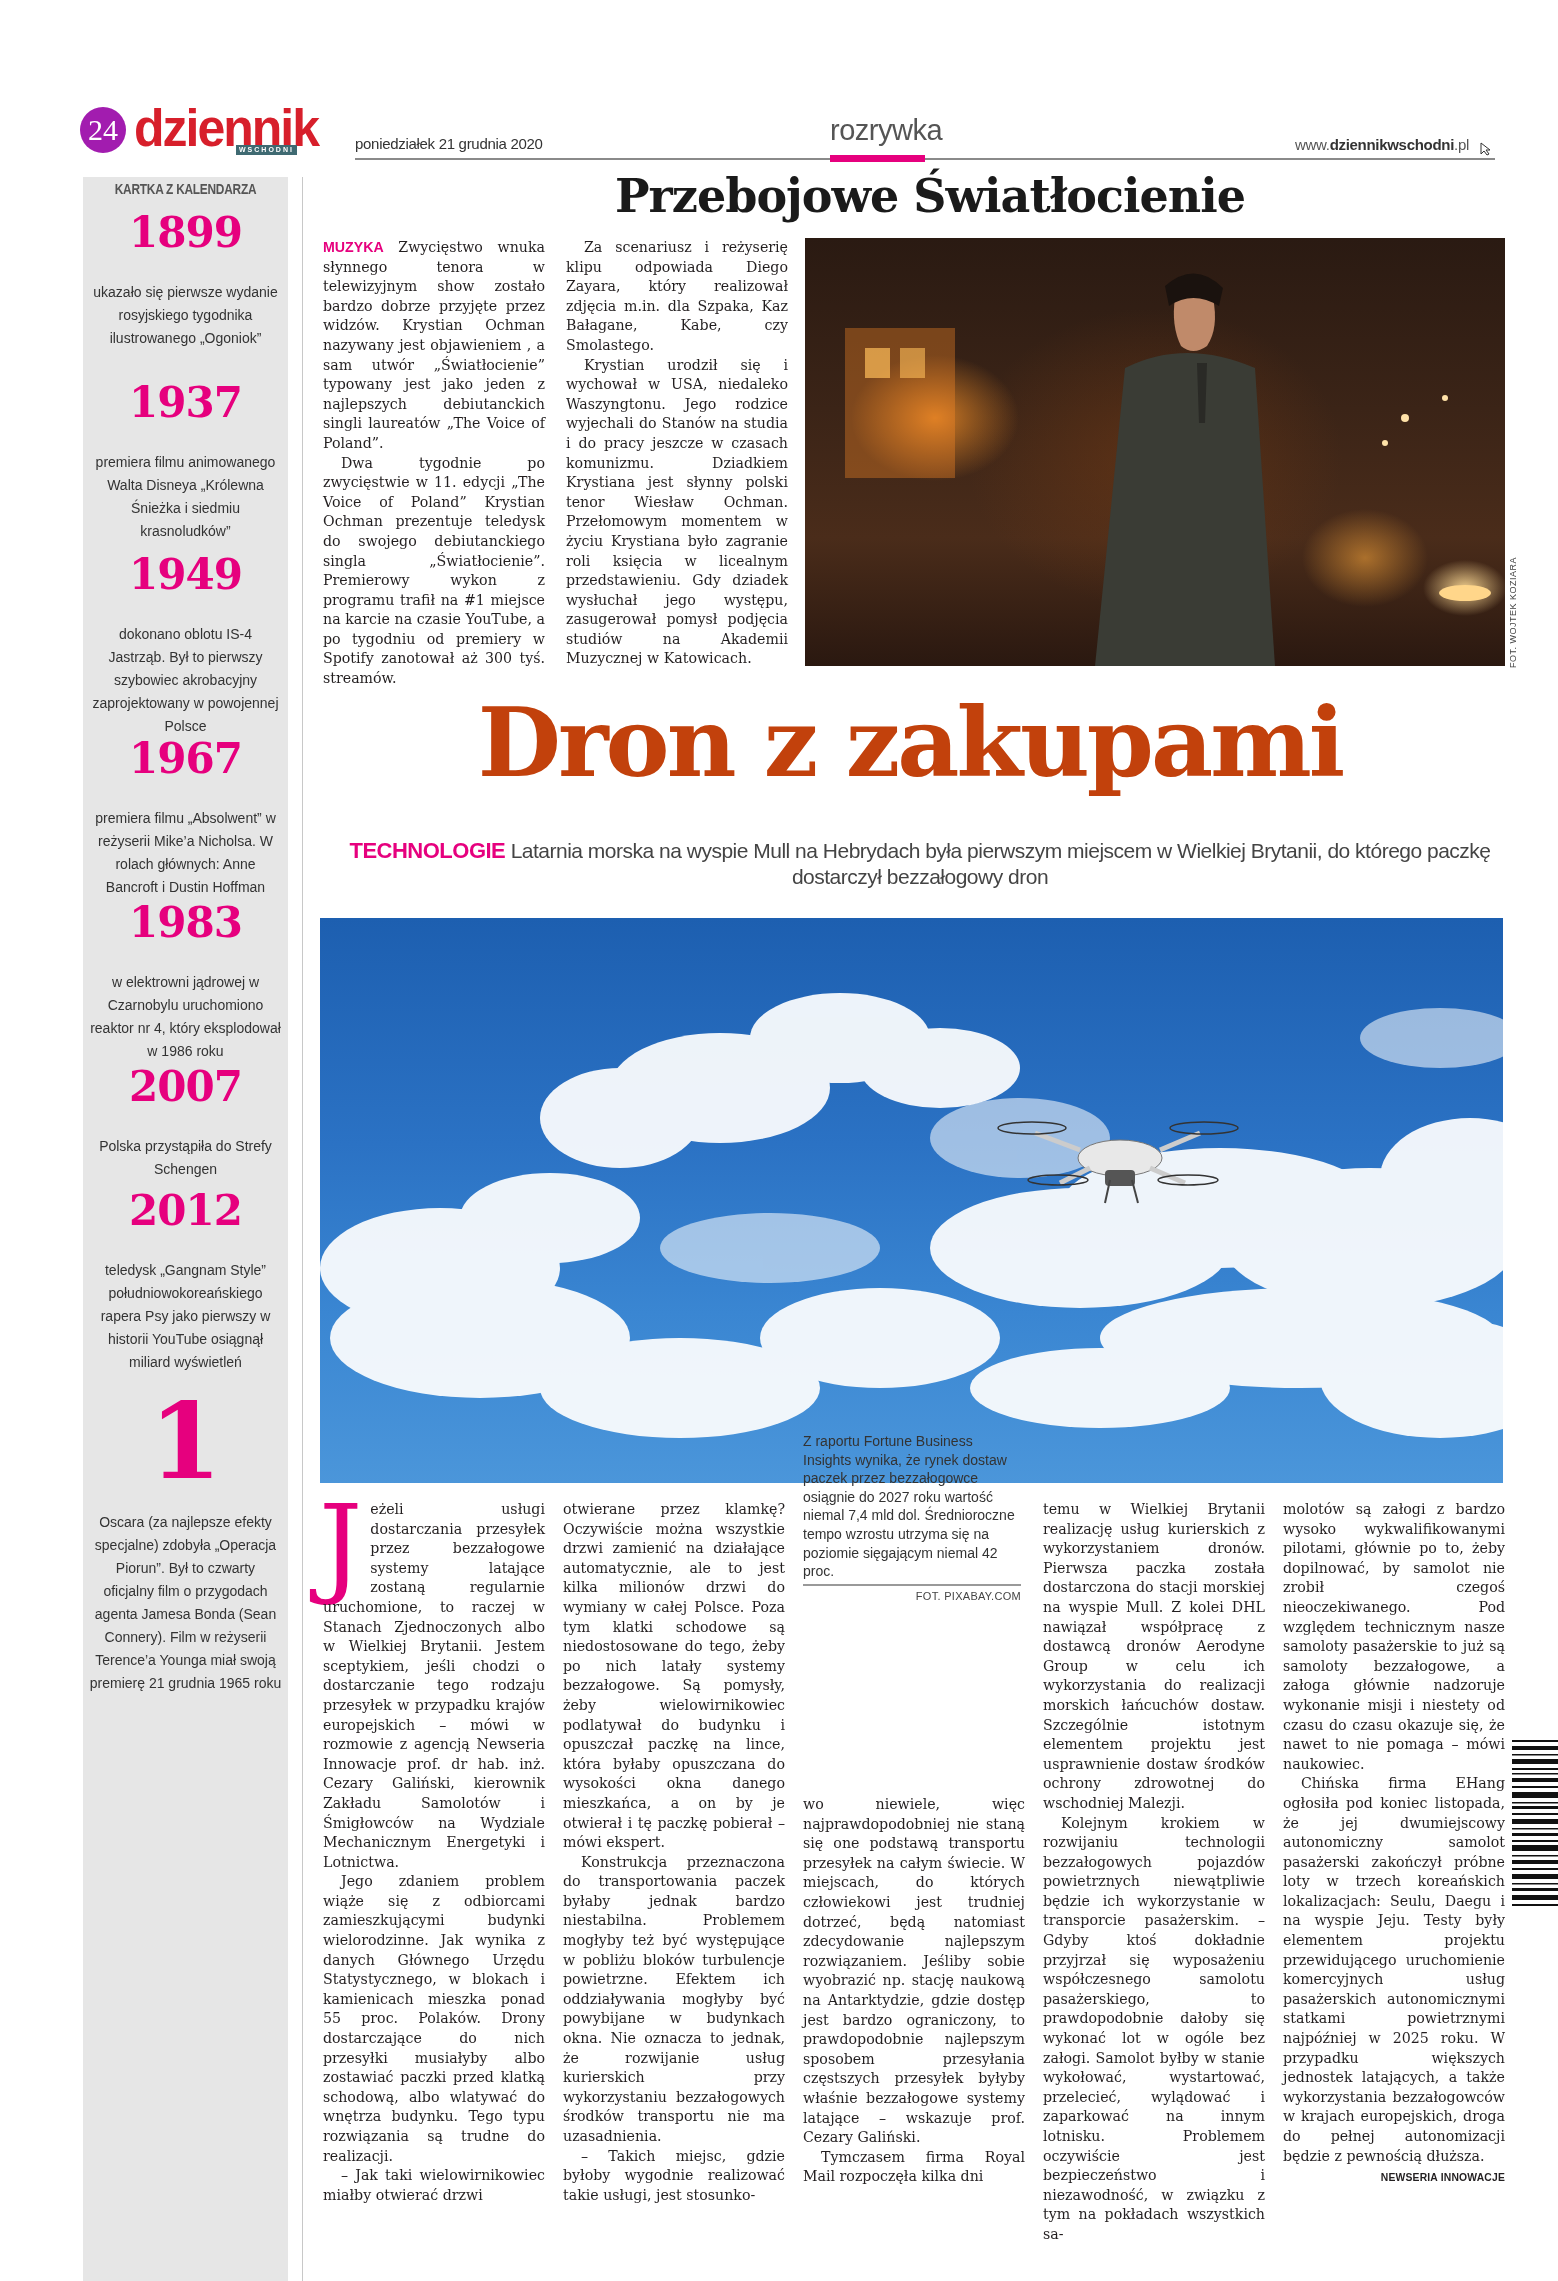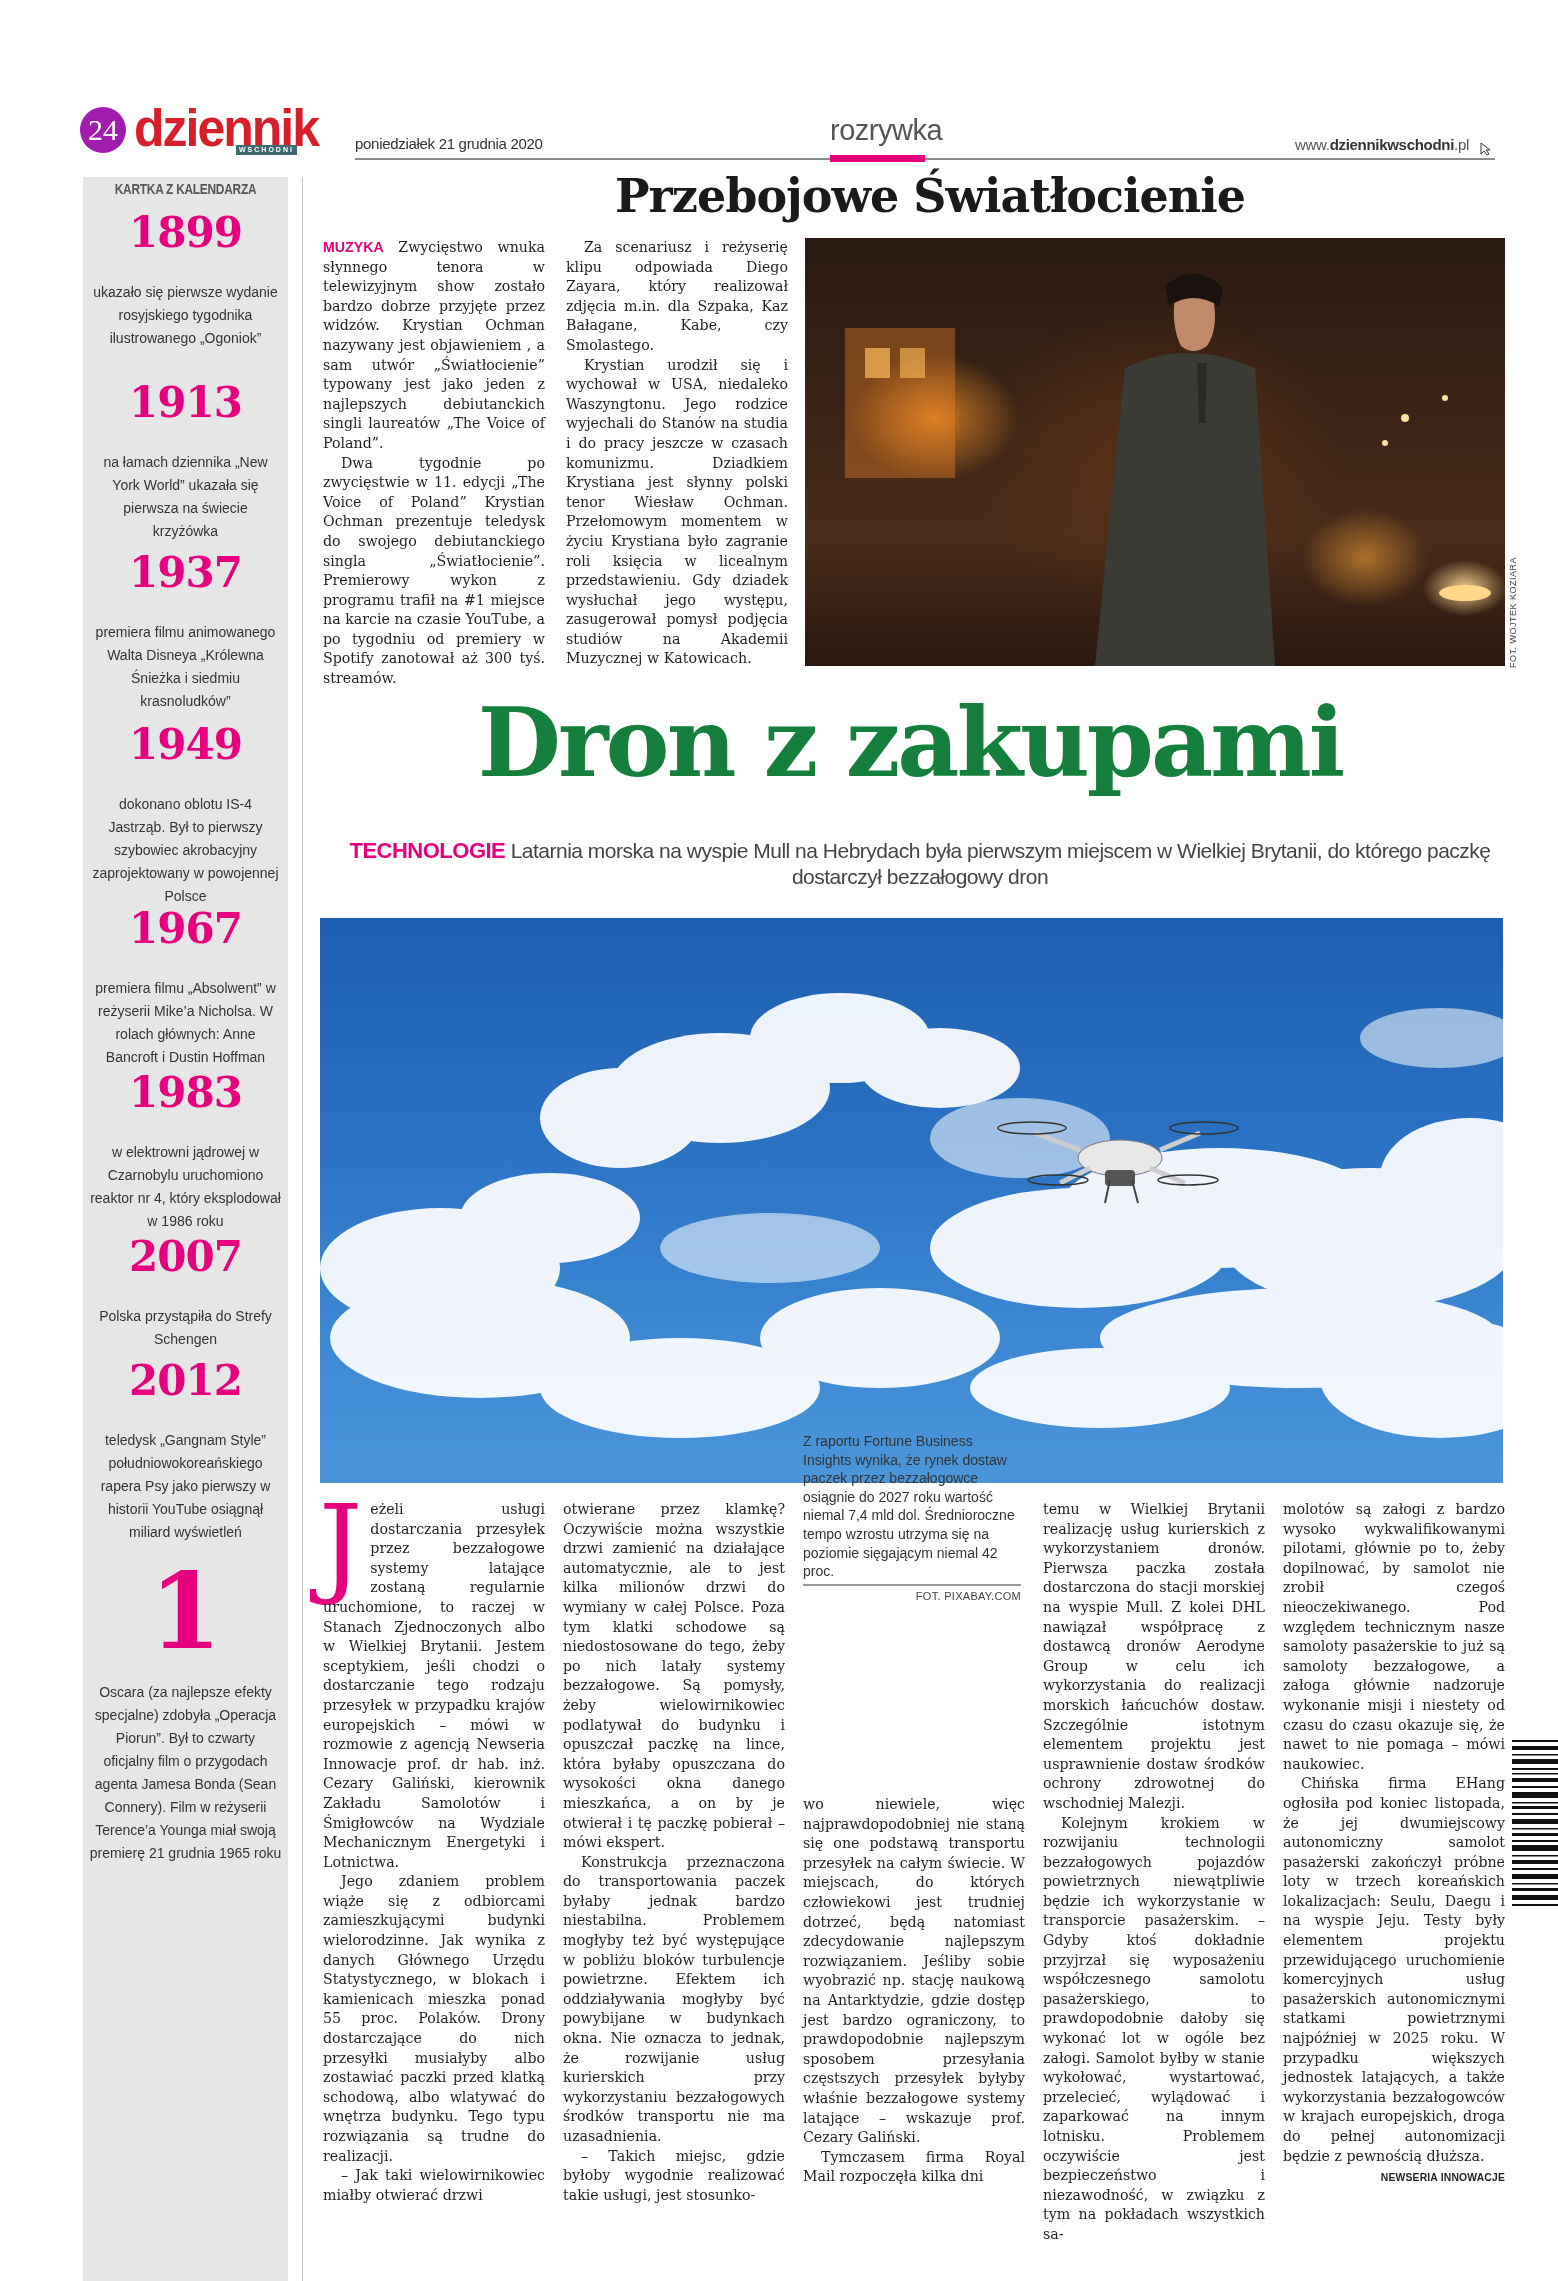--- a/index.html
+++ b/index.html
@@ -35,21 +35,21 @@
   .kicker { color:#e6007e; font-family:"Liberation Sans", sans-serif; font-weight:bold; }
   .photo-concert { left:805px; top:238px; width:700px; height:428px; background:
       radial-gradient(ellipse 60px 40px at 660px 350px, rgba(255,220,150,0.9), transparent 70%),
       radial-gradient(ellipse 120px 90px at 130px 180px, rgba(255,150,40,0.75), transparent 70%),
       radial-gradient(ellipse 90px 70px at 560px 320px, rgba(255,170,60,0.55), transparent 70%),
       radial-gradient(ellipse 250px 200px at 350px 220px, rgba(120,60,20,0.5), transparent 75%),
       linear-gradient(180deg, #2a1a12 0%, #3b2417 40%, #4a2c1a 70%, #2a1810 100%); }
   .photo-credit-1 { left:1508px; top:520px; font-family:"Liberation Sans", sans-serif; font-size:9px; color:#444; transform:rotate(-90deg); transform-origin:left top; white-space:nowrap; letter-spacing:0.5px; }
 
   
-  .drone-title { left:320px; top:688px; width:1180px; text-align:center; font-family:"DejaVu Serif", serif; font-weight:bold; font-size:96px; letter-spacing:-3px; line-height:110px; color:#15803d; }
+  .drone-title { left:320px; top:688px; width:1180px; text-align:center; font-family:"DejaVu Serif", serif; font-weight:bold; font-size:96px; letter-spacing:-3px; line-height:110px; color:#c2410c; }
   .drone-lead { left:330px; top:838px; width:1180px; text-align:center; font-family:"Liberation Sans", sans-serif; font-size:21px; line-height:26px; color:#444; letter-spacing:-0.5px; }
   .drone-lead .kicker { font-size:22px; }
   .photo-sky { left:320px; top:918px; width:1183px; height:565px; overflow:hidden; background:linear-gradient(180deg, #1d5fb0 0%, #2b72c4 40%, #3a86d2 70%, #4b96da 100%); }
   .photo-credit-2 { font-family:"Liberation Sans", sans-serif; font-size:11px; color:#444; text-align:right; margin-top:4px; letter-spacing:0.3px; }
   .infobox { font-family:"Liberation Sans", sans-serif; font-size:14px; line-height:18.6px; color:#333; }
   .infobox-rule { height:2px; background:#999; margin-top:3px; }
   .dropcap { float:left; font-family:"DejaVu Serif", serif; color:#e6007e; font-size:108px; line-height:86px; margin:2px 8px -6px -4px; }
   .signature { font-family:"Liberation Sans", sans-serif; font-weight:bold; font-size:11.5px; text-align:right; letter-spacing:0.2px; margin-top:2px; transform:scaleX(0.9); transform-origin:right; }
   .barcode { left:1512px; top:1740px; width:46px; height:170px; }
 </style>
@@ -67,24 +67,20 @@
 <svg class="abs cursor-icon" viewBox="0 0 14 14">
     <path d="M1 1 L1 12 L4 9 L7 13 L9 12 L6 8 L10 8 Z" fill="#fff" stroke="#333" stroke-width="1"></path>
   </svg>
 
 <div class="abs sidebar">
   <div class="sb-title">KARTKA Z KALENDARZA</div>
 
   <div class="cal-entry" style="margin-top:12px;">
     <div class="cal-year">1899</div>
     <div class="cal-text" style="height:88px;">ukazało się pierwsze wydanie rosyjskiego tygodnika ilustrowanego „Ogoniok”</div>
-  </div>
-  <div class="cal-entry" style="margin-top:10px;">
-    <div class="cal-year">1913</div>
-    <div class="cal-text" style="height:88px;">na łamach dziennika „New York World” ukazała się pierwsza na świecie krzyżówka</div>
   </div>
   <div class="cal-entry" style="margin-top:10px;">
     <div class="cal-year">1937</div>
     <div class="cal-text" style="height:88px;">premiera filmu animowanego Walta Disneya „Królewna Śnieżka i siedmiu krasnoludków”</div>
   </div>
   <div class="cal-entry" style="margin-top:12px;">
     <div class="cal-year">1949</div>
     <div class="cal-text" style="height:98px;">dokonano oblotu IS-4 Jastrząb. Był to pierwszy szybowiec akrobacyjny zaprojektowany w powojennej Polsce</div>
   </div>
   <div class="cal-entry" style="margin-top:14px;">

